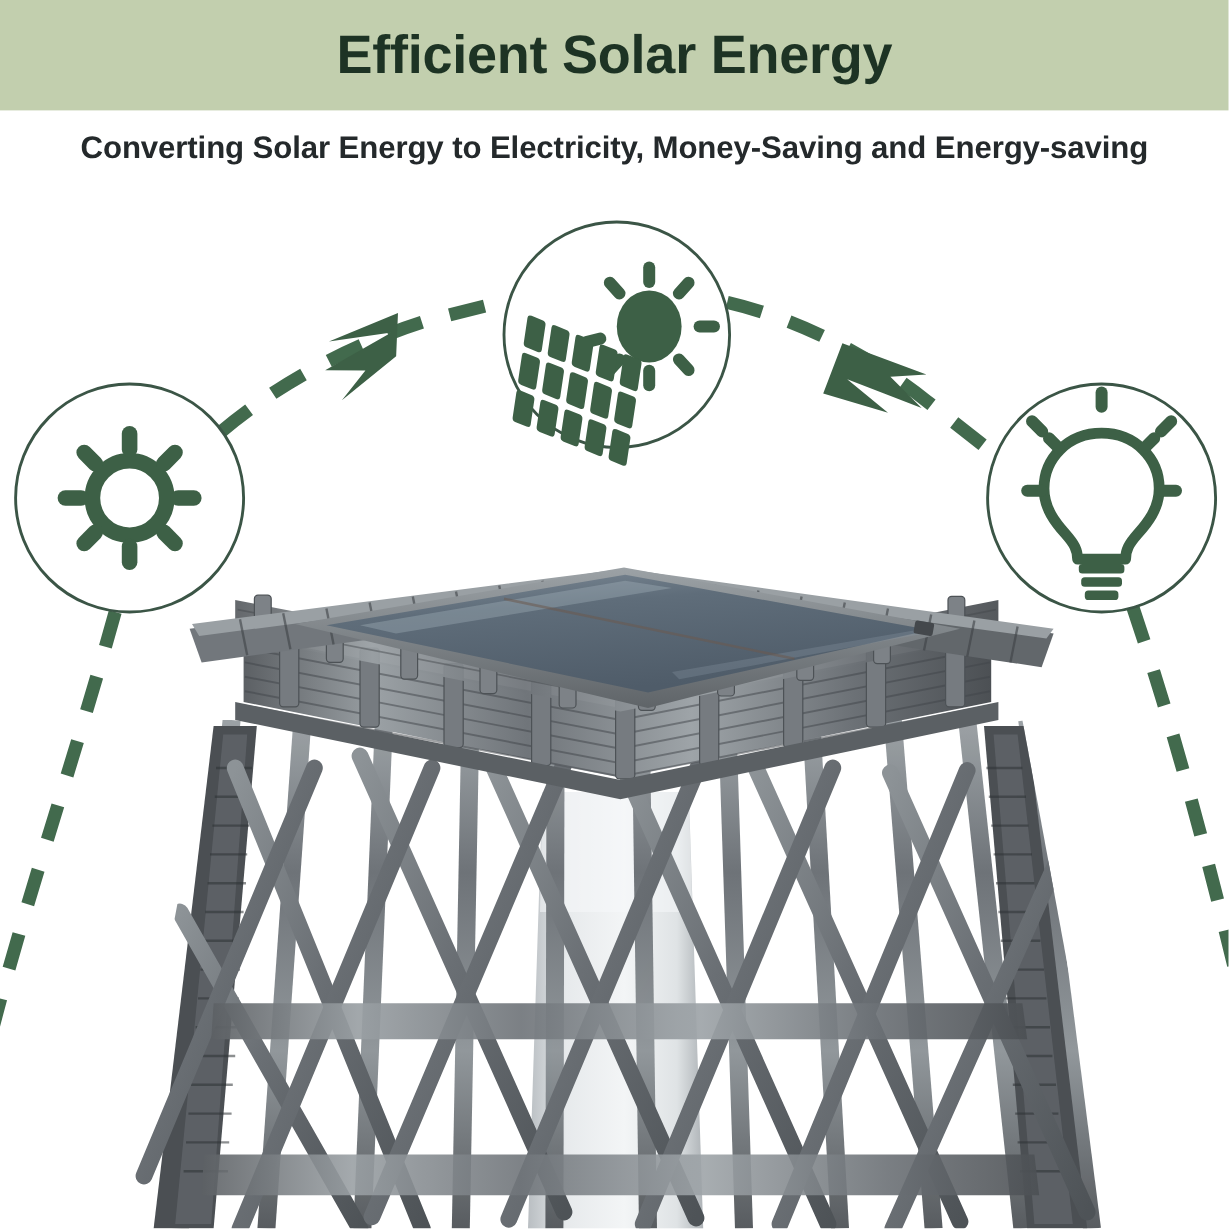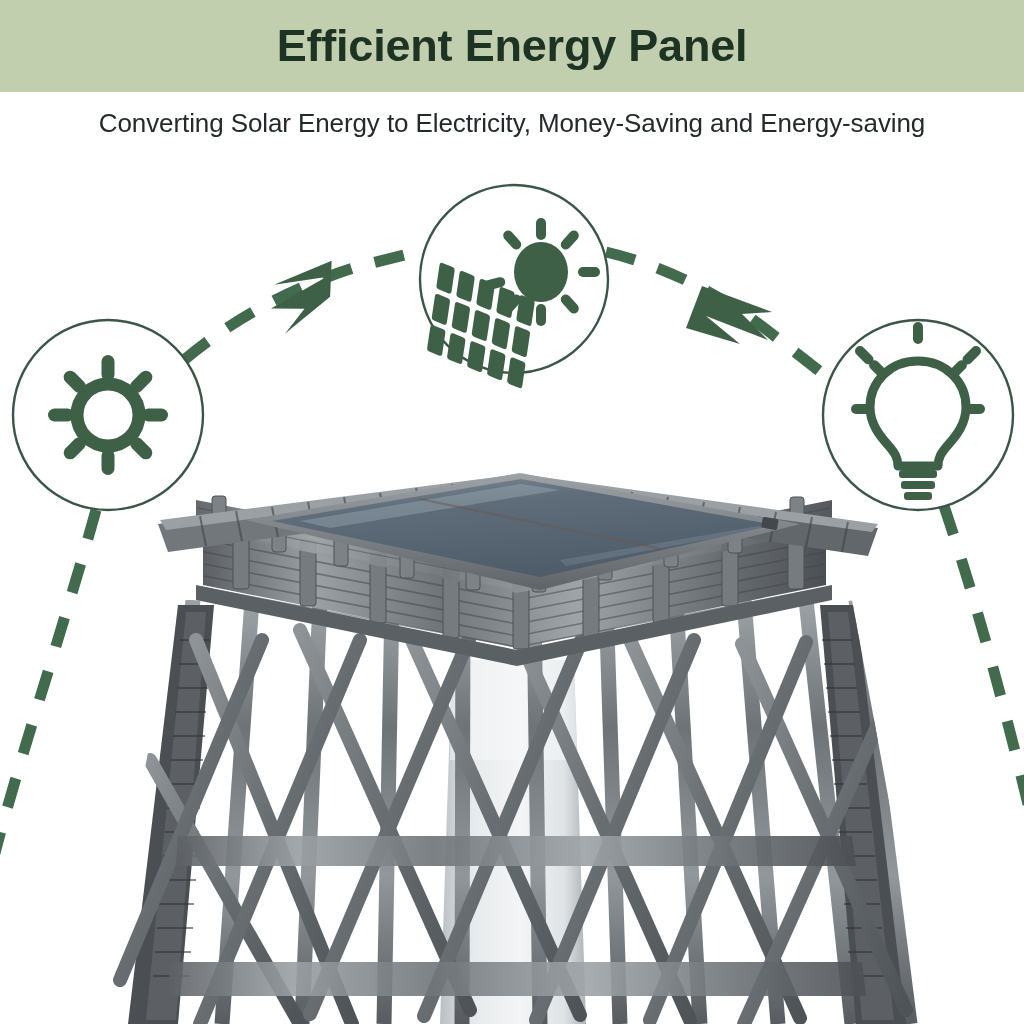--- a/index.html
+++ b/index.html
@@ -47,20 +47,21 @@
     position: absolute;
     left: 0;
     top: 108px;
     width: 1024px;
     text-align: center;
     font-size: 26px;
     color: #24292b;
     font-family: "Liberation Sans", sans-serif;
     white-space: nowrap;
     letter-spacing: -0.1px;
+    font-weight: bold;
   }
 
   
   #diagram-svg {
     position: absolute;
     left: 0;
     top: 0;
     width: 1024px;
     height: 1024px;
     pointer-events: none;
@@ -74,21 +75,21 @@
     width: 1024px;
     height: 1024px;
   }
 </style>
 </head>
 <body>
 
 <div id="page">
 
   <div id="header-band"></div>
-  <div id="page-title">Efficient Energy Panel</div>
+  <div id="page-title">Efficient Solar Energy</div>
   <div id="page-subtitle">Converting Solar Energy to Electricity, Money-Saving and Energy-saving</div>
 
   <svg id="product-layer" viewBox="0 0 1024 1024" aria-hidden="true">
     <defs>
       <linearGradient id="gWeaveH" x1="0" y1="0" x2="1" y2="0">
         <stop offset="0" stop-color="#5c6064"></stop>
         <stop offset="0.18" stop-color="#9aa0a4"></stop>
         <stop offset="0.38" stop-color="#70757a"></stop>
         <stop offset="0.6" stop-color="#9ea4a8"></stop>
         <stop offset="0.82" stop-color="#6b7075"></stop>

